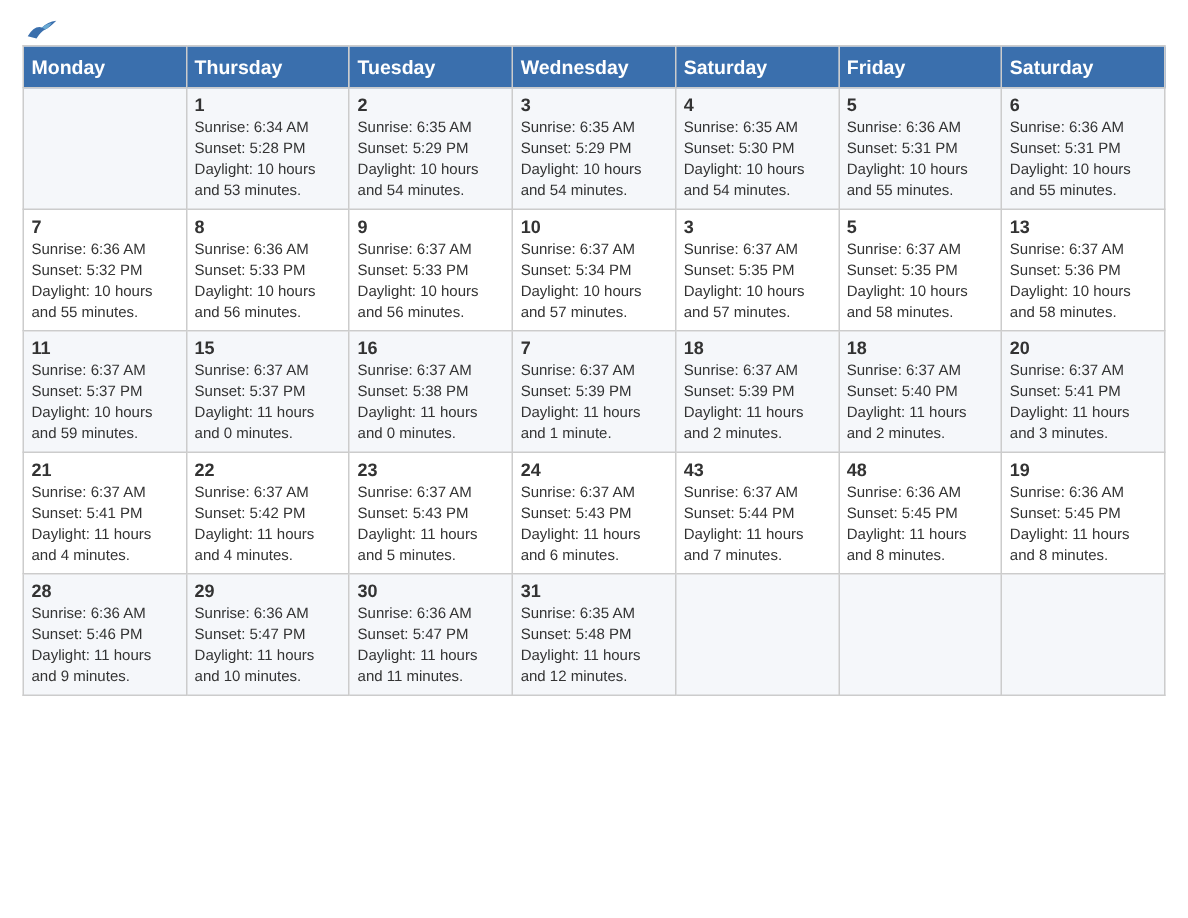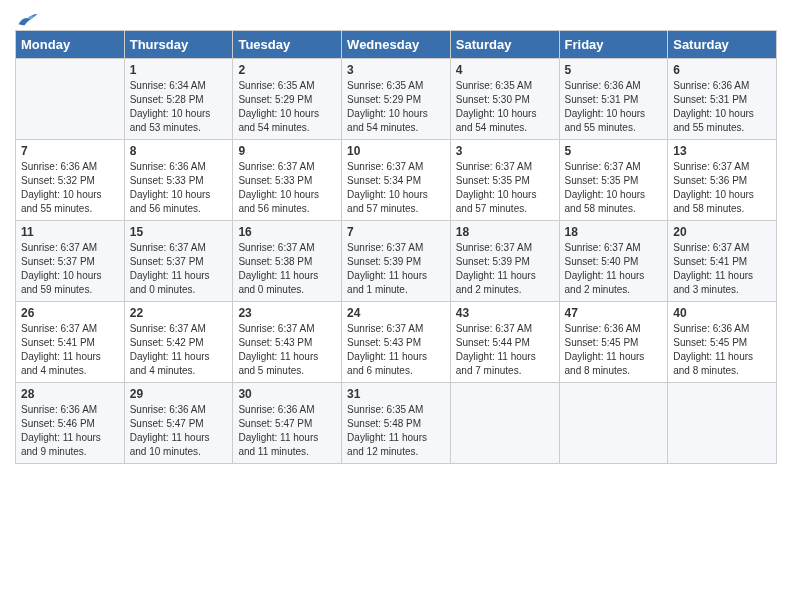--- a/index.html
+++ b/index.html
@@ -267,21 +267,21 @@
         <td>
           <span class="day-number">20</span>
           <div class="day-info" style="white-space: pre-line;">Sunrise: 6:37 AM
 Sunset: 5:41 PM
 Daylight: 11 hours
 and 3 minutes.</div>
         </td>
       </tr>
       <tr>
         <td>
-          <span class="day-number">26</span>
+          <span class="day-number">21</span>
           <div class="day-info" style="white-space: pre-line;">Sunrise: 6:37 AM
 Sunset: 5:41 PM
 Daylight: 11 hours
 and 4 minutes.</div>
         </td>
         <td>
           <span class="day-number">22</span>
           <div class="day-info" style="white-space: pre-line;">Sunrise: 6:37 AM
 Sunset: 5:42 PM
 Daylight: 11 hours
@@ -302,28 +302,28 @@
 and 6 minutes.</div>
         </td>
         <td>
           <span class="day-number">43</span>
           <div class="day-info" style="white-space: pre-line;">Sunrise: 6:37 AM
 Sunset: 5:44 PM
 Daylight: 11 hours
 and 7 minutes.</div>
         </td>
         <td>
-          <span class="day-number">47</span>
+          <span class="day-number">48</span>
           <div class="day-info" style="white-space: pre-line;">Sunrise: 6:36 AM
 Sunset: 5:45 PM
 Daylight: 11 hours
 and 8 minutes.</div>
         </td>
         <td>
-          <span class="day-number">40</span>
+          <span class="day-number">19</span>
           <div class="day-info" style="white-space: pre-line;">Sunrise: 6:36 AM
 Sunset: 5:45 PM
 Daylight: 11 hours
 and 8 minutes.</div>
         </td>
       </tr>
       <tr>
         <td>
           <span class="day-number">28</span>
           <div class="day-info" style="white-space: pre-line;">Sunrise: 6:36 AM

